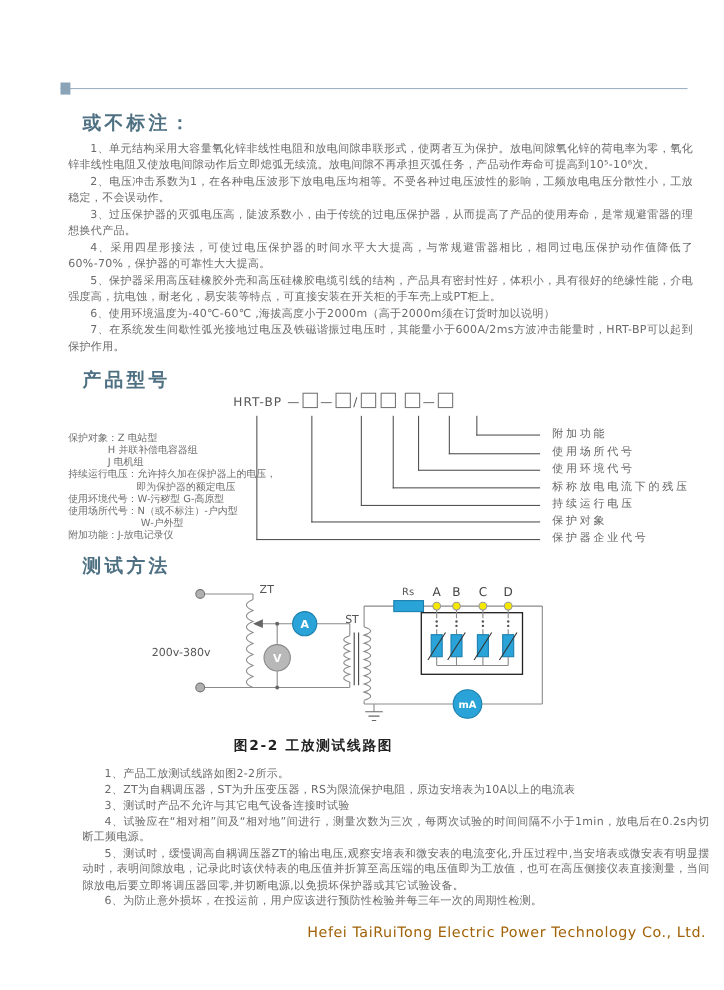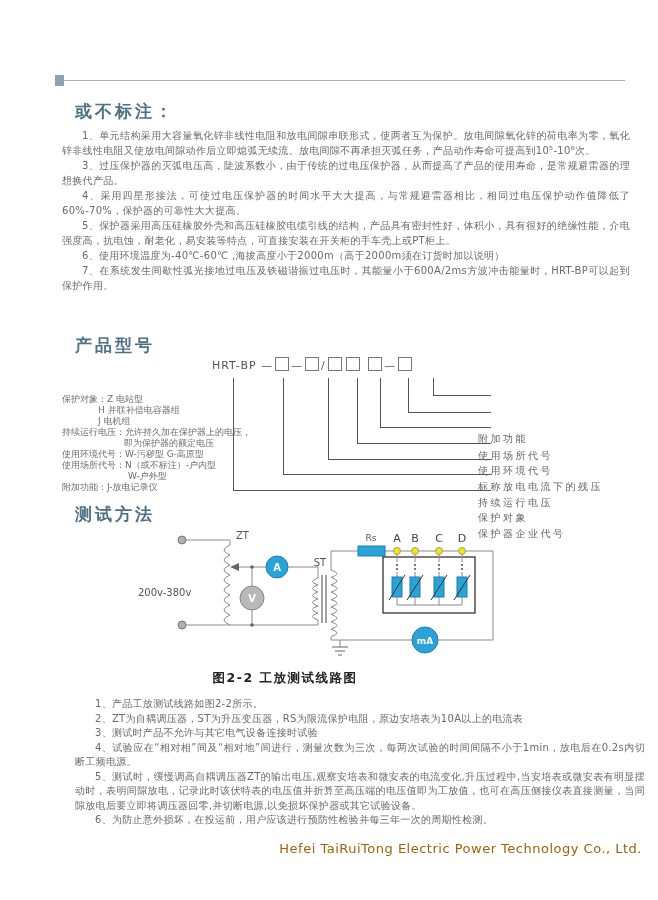--- a/index.html
+++ b/index.html
@@ -17,39 +17,40 @@
   .model-line{position:absolute;left:212px;top:357px;color:#555;font-size:11px;letter-spacing:1px;white-space:nowrap;}
   .mbox{display:inline-block;width:12px;height:12px;border:1px solid #777;vertical-align:-2px;margin:0 2px;}
   
   .left-notes{position:absolute;left:62px;top:394px;color:#6e6e6e;font-size:9px;line-height:11px;white-space:nowrap;}
   .left-notes div{height:11px;}
   .ind1{padding-left:36px;}
   .ind2{padding-left:62px;}
   .ind3{padding-left:66px;}
   
   .conn{position:absolute;border-left:1px solid #555;border-bottom:1px solid #555;}
-  .rlabel{position:absolute;left:478px;color:#666;font-size:10px;letter-spacing:2.5px;line-height:12px;white-space:nowrap;margin-top:44px;}
+  .rlabel{position:absolute;left:502px;color:#666;font-size:10px;letter-spacing:2.5px;line-height:12px;white-space:nowrap;}
   .caption{position:absolute;left:0;top:670px;width:570px;text-align:center;color:#222;font-weight:bold;font-size:12.5px;letter-spacing:1.5px;}
   .steps{position:absolute;left:75px;top:697px;width:570px;color:#6a6a6a;font-size:10px;line-height:14.5px;letter-spacing:0.3px;text-align:justify;}
   .steps p{margin:0;text-indent:2em;}
   .footer{position:absolute;left:0;right:16px;top:841px;text-align:right;color:#a16207;font-size:13px;letter-spacing:0.5px;}
   svg text{font-family:"DejaVu Sans","Liberation Sans",sans-serif;}
 </style>
 </head>
 <body>
 
 <div class="page">
 
   <div class="toprule"></div>
   <div class="toprule-sq"></div>
 
   <div class="sec-heading h-features">或不标注：</div>
 
   <div class="features">
     <p>1、单元结构采用大容量氧化锌非线性电阻和放电间隙串联形式，使两者互为保护。放电间隙氧化锌的荷电率为零，氧化锌非线性电阻又使放电间隙动作后立即熄弧无续流。放电间隙不再承担灭弧任务，产品动作寿命可提高到10⁵-10⁶次。</p>
+    <p>2、电压冲击系数为1，在各种电压波形下放电电压均相等。不受各种过电压波性的影响，工频放电电压分散性小，工放稳定，不会误动作。</p>
     <p>3、过压保护器的灭弧电压高，陡波系数小，由于传统的过电压保护器，从而提高了产品的使用寿命，是常规避雷器的理想换代产品。</p>
     <p>4、采用四星形接法，可使过电压保护器的时间水平大大提高，与常规避雷器相比，相同过电压保护动作值降低了60%-70%，保护器的可靠性大大提高。</p>
     <p>5、保护器采用高压硅橡胶外壳和高压硅橡胶电缆引线的结构，产品具有密封性好，体积小，具有很好的绝缘性能，介电强度高，抗电蚀，耐老化，易安装等特点，可直接安装在开关柜的手车壳上或PT柜上。</p>
     <p>6、使用环境温度为-40℃-60℃ ,海拔高度小于2000m（高于2000m须在订货时加以说明）</p>
     <p>7、在系统发生间歇性弧光接地过电压及铁磁谐振过电压时，其能量小于600A/2ms方波冲击能量时，HRT-BP可以起到保护作用。</p>
   </div>
 
   <div class="sec-heading h-model">产品型号</div>
 
   <div class="model-line">

